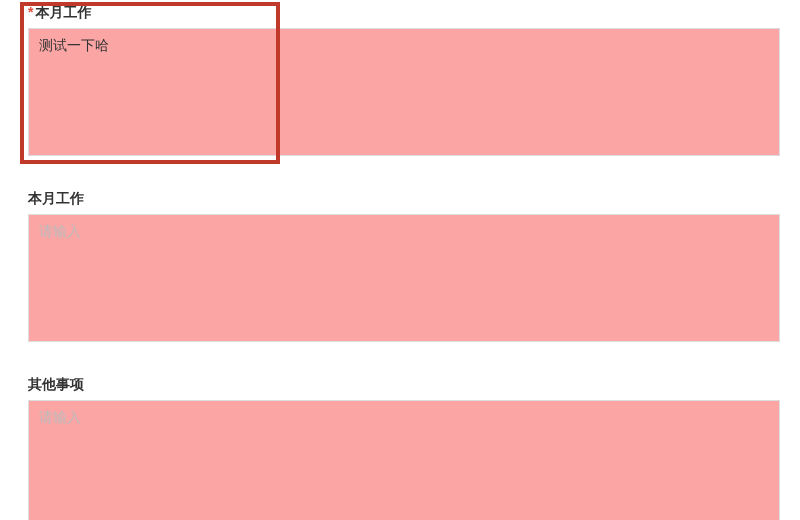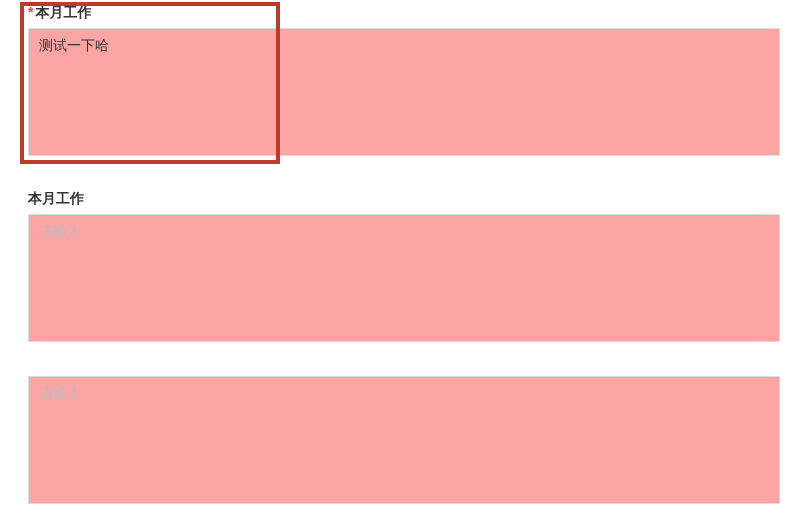--- a/index.html
+++ b/index.html
@@ -72,16 +72,19 @@
   </div>
 
   <div class="form-group">
     <label class="form-label">
       <span>本月工作</span>
     </label>
     <textarea class="form-textarea" placeholder="请输入" style=""></textarea>
   </div>
 
   <div class="form-group">
+    <label class="form-label">
+      <span>其他事项</span>
+    </label>
     <textarea class="form-textarea" placeholder="请输入" style=""></textarea>
   </div>
 
 </div>
 
 </body></html>

